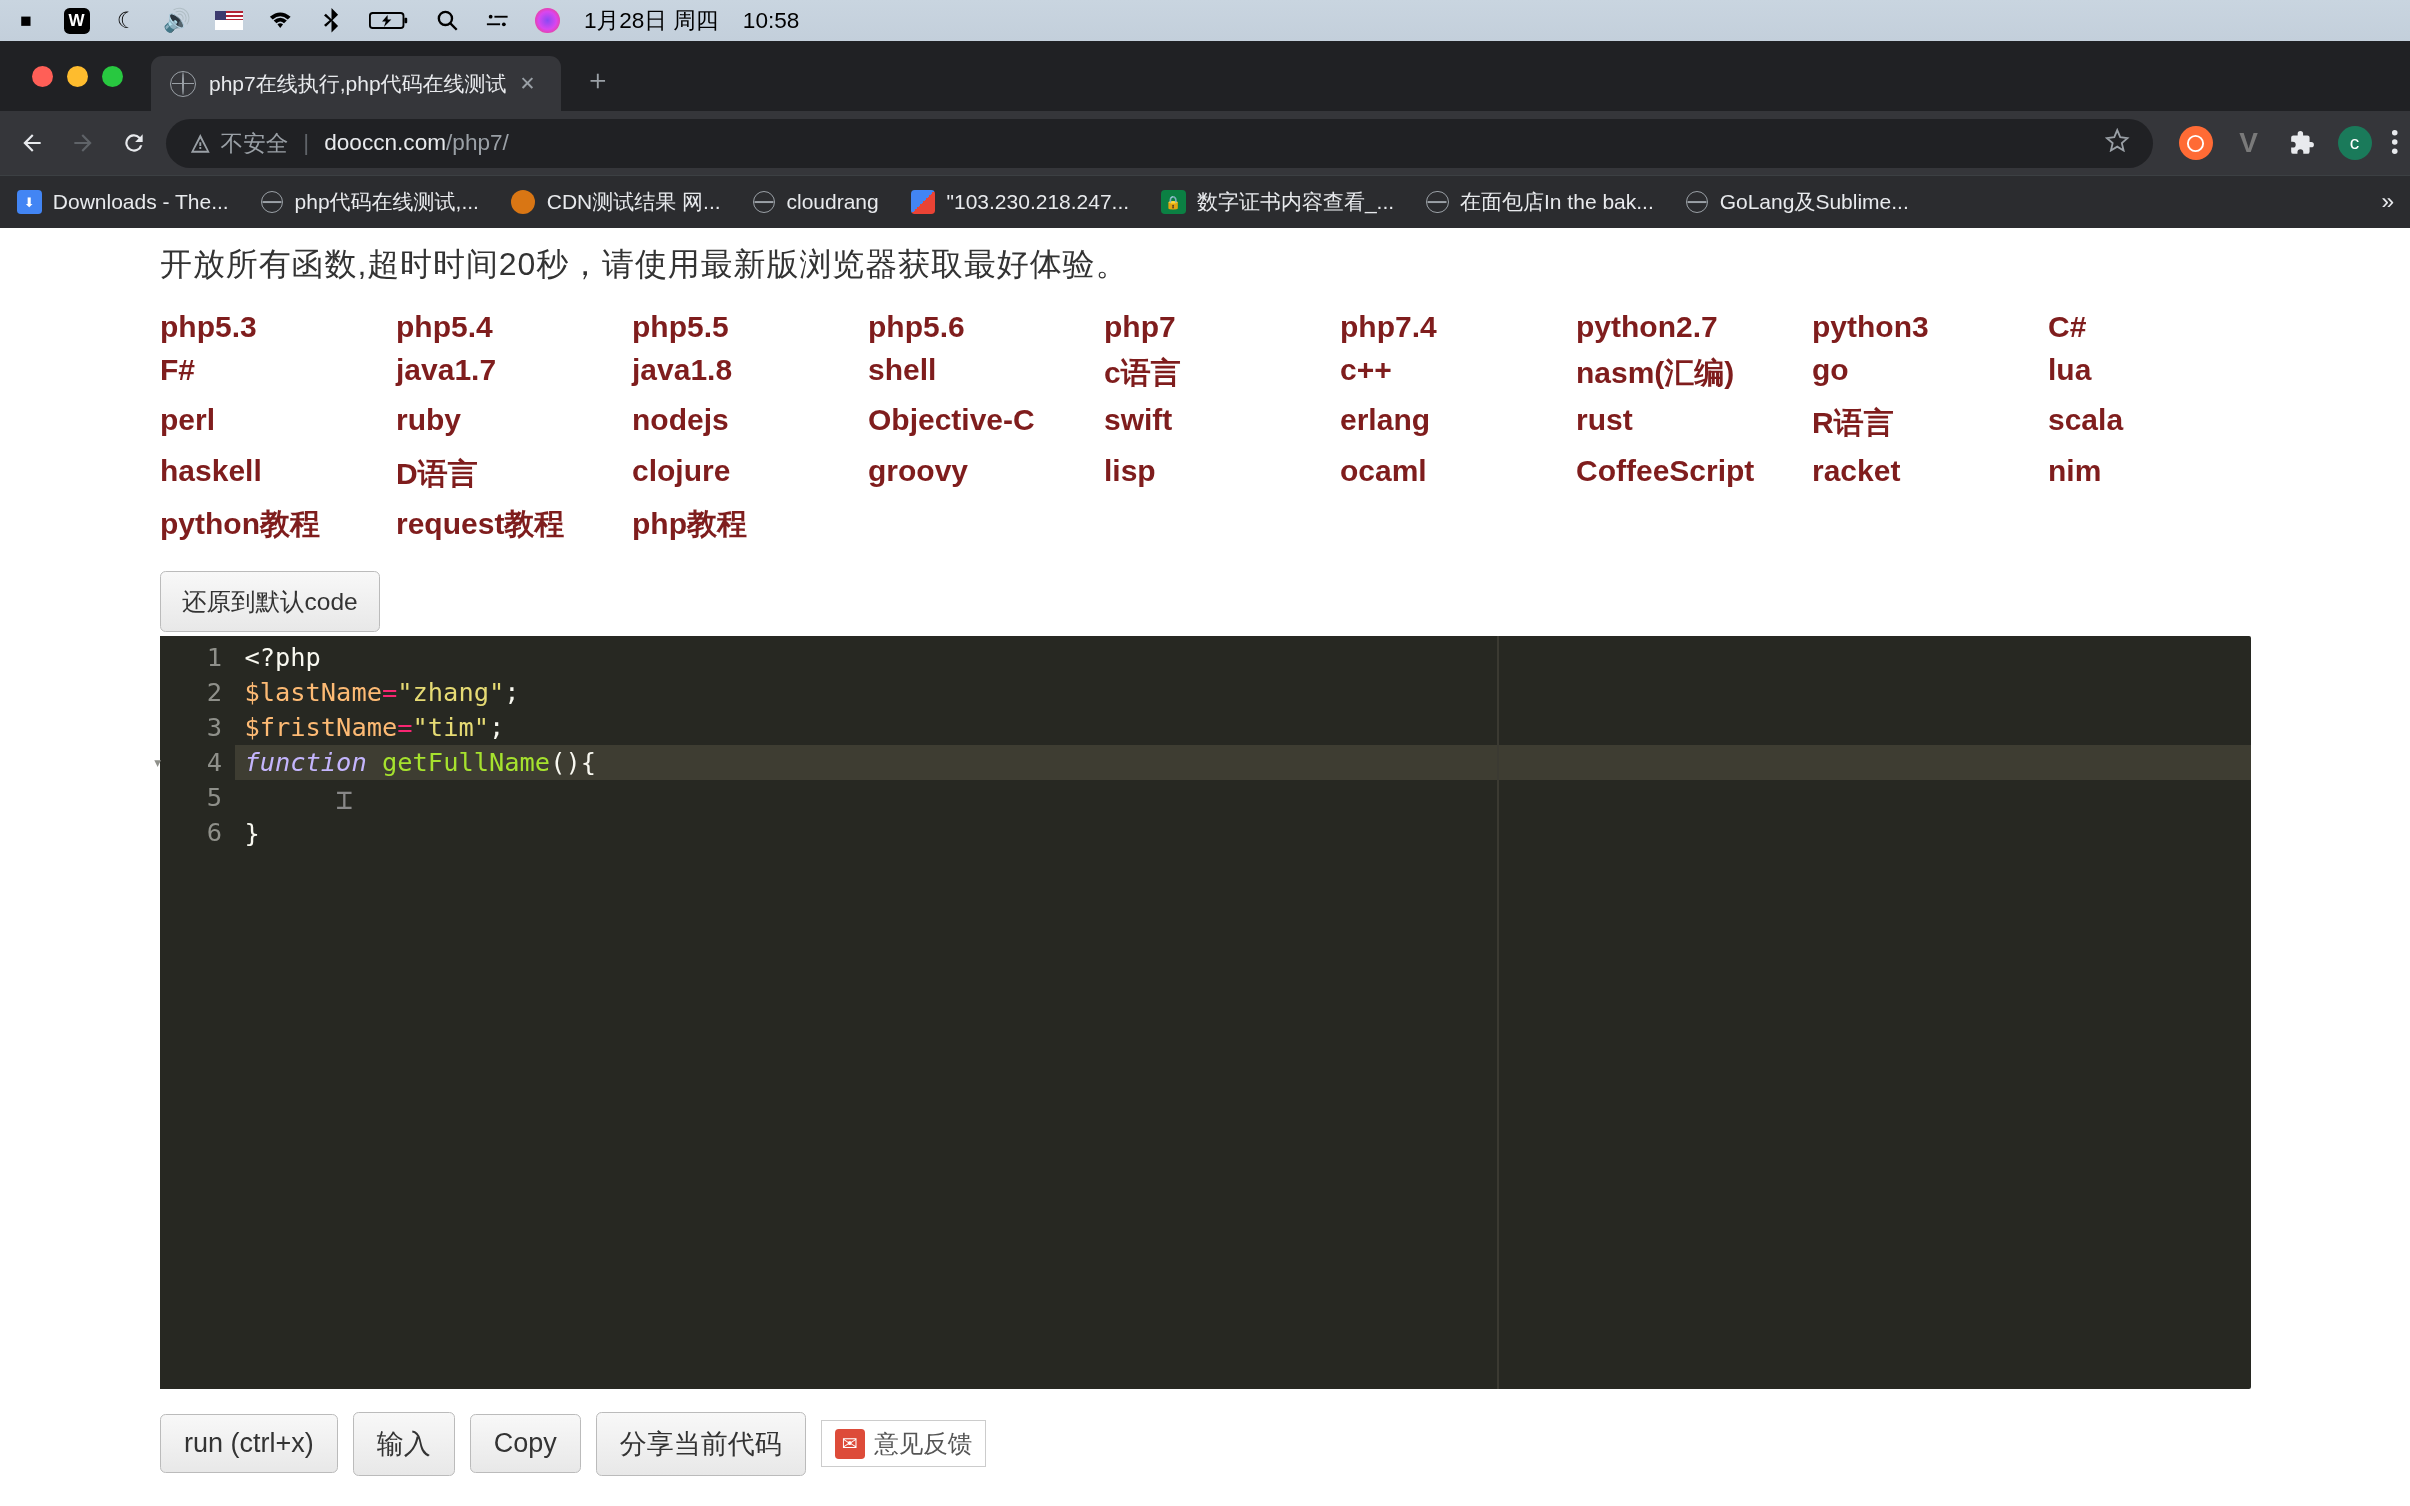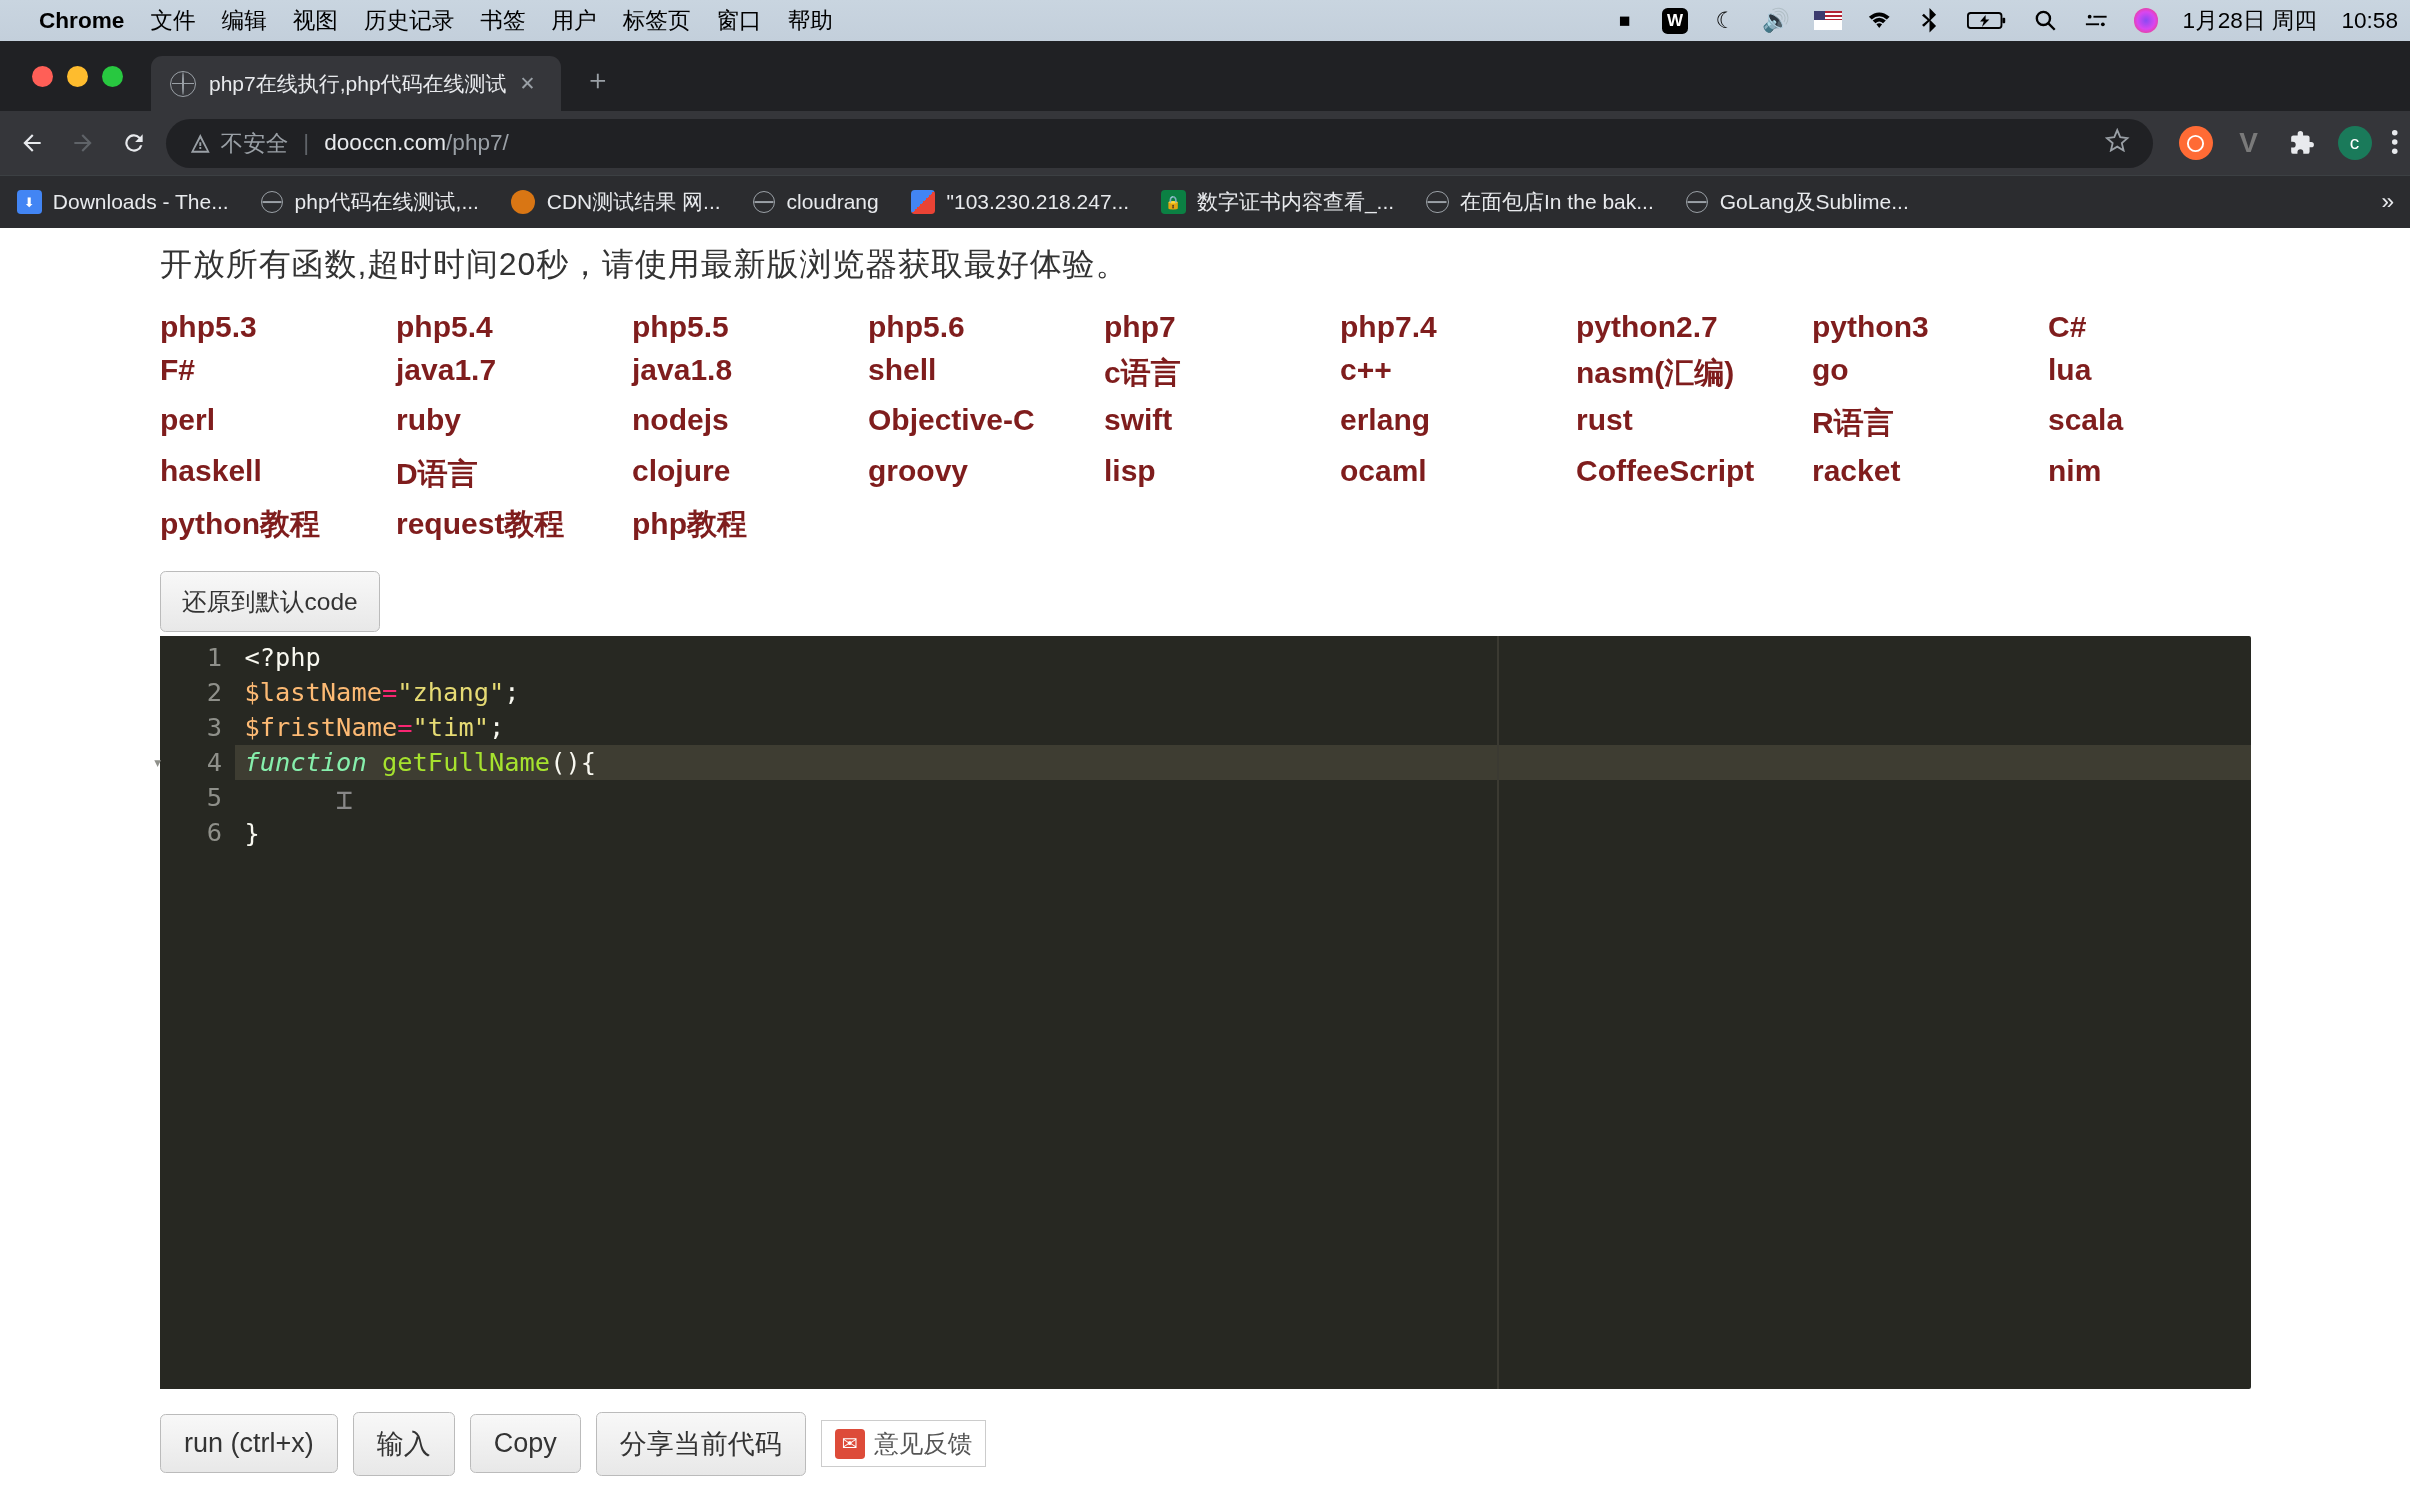--- a/index.html
+++ b/index.html
@@ -75,48 +75,35 @@
     .gutter-line { position: relative; }
     .fold-marker { position: absolute; left: -7.5px; color: #8f908a; font-size: 17px; }
     .code-area { flex: 1; padding: 3.8px 0 0 9.4px; color: #f8f8f2; position: relative; }
     .code-line { white-space: pre; }
     .code-line.active { background: #3e3d32; margin-left: -9.4px; padding-left: 9.4px; }
     .tok-tag { color: #f8f8f0; }
     .tok-var { color: #fdba74; }
     .tok-op { color: #f92672; }
     .tok-str { color: #e6db74; }
     .tok-punc { color: #f8f8f0; }
-    .tok-kw { color: #86efac; font-style: italic; }
+    .tok-kw { color: #c4b5fd; font-style: italic; }
     .tok-fn { color: #a6e22e; }
     .print-margin { position: absolute; top: 0; bottom: 0; left: 1262px; width: 1.9px; background: #3b3a32; }
     .text-cursor-mark { display: inline-block; color: #888; font-size: 28px; position: relative; top: 1.9px; }
     
     .action-row { display: flex; gap: 15px; margin-top: 22.6px; align-items: center; }
     .action-btn { background: linear-gradient(#f8f8f8, #e8e8e8); border: 0.9px solid #bbb; border-radius: 5.6px; padding: 13px 23px; font-size: 27px; cursor: pointer; color: #333; }
     .feedback { display: flex; align-items: center; gap: 9.4px; border: 0.9px solid #ccc; padding: 5.6px 13px; cursor: pointer; }
     .feedback-icon { width: 30px; height: 30px; background: #dd4b39; border-radius: 3.8px; display: flex; align-items: center; justify-content: center; color: #fff; font-size: 19px; }
     .feedback-text { font-size: 24.5px; color: #555; }
   </style>
 </head>
 <body>
 
 <div class="menubar">
-  <div class="menubar-left">
-    <span class="apple-logo"></span>
-    <span class="bold">Chrome</span>
-    <span>文件</span>
-    <span>编辑</span>
-    <span>视图</span>
-    <span>历史记录</span>
-    <span>书签</span>
-    <span>用户</span>
-    <span>标签页</span>
-    <span>窗口</span>
-    <span>帮助</span>
-  </div>
   <div class="menubar-right">
     <span class="menubar-icon">⏹</span>
     <span class="menubar-icon" style="background:#000;color:#fff;border-radius:5.6px;font-size:17px;font-weight:bold">W</span>
     <span class="menubar-icon">☾</span>
     <span class="menubar-icon">🔊</span>
     <span class="flag"></span>
     <span class="menubar-icon">
       <svg width="24.5" height="19" viewBox="0 0 26 20">
           <path d="M13 18 L10 14 Q13 12 16 14 Z M6 10 Q13 4 20 10 L17 13 Q13 9 9 13 Z M2 6 Q13 -3 24 6 L21 9 Q13 2 5 9 Z" fill="#000"></path>
         </svg>

